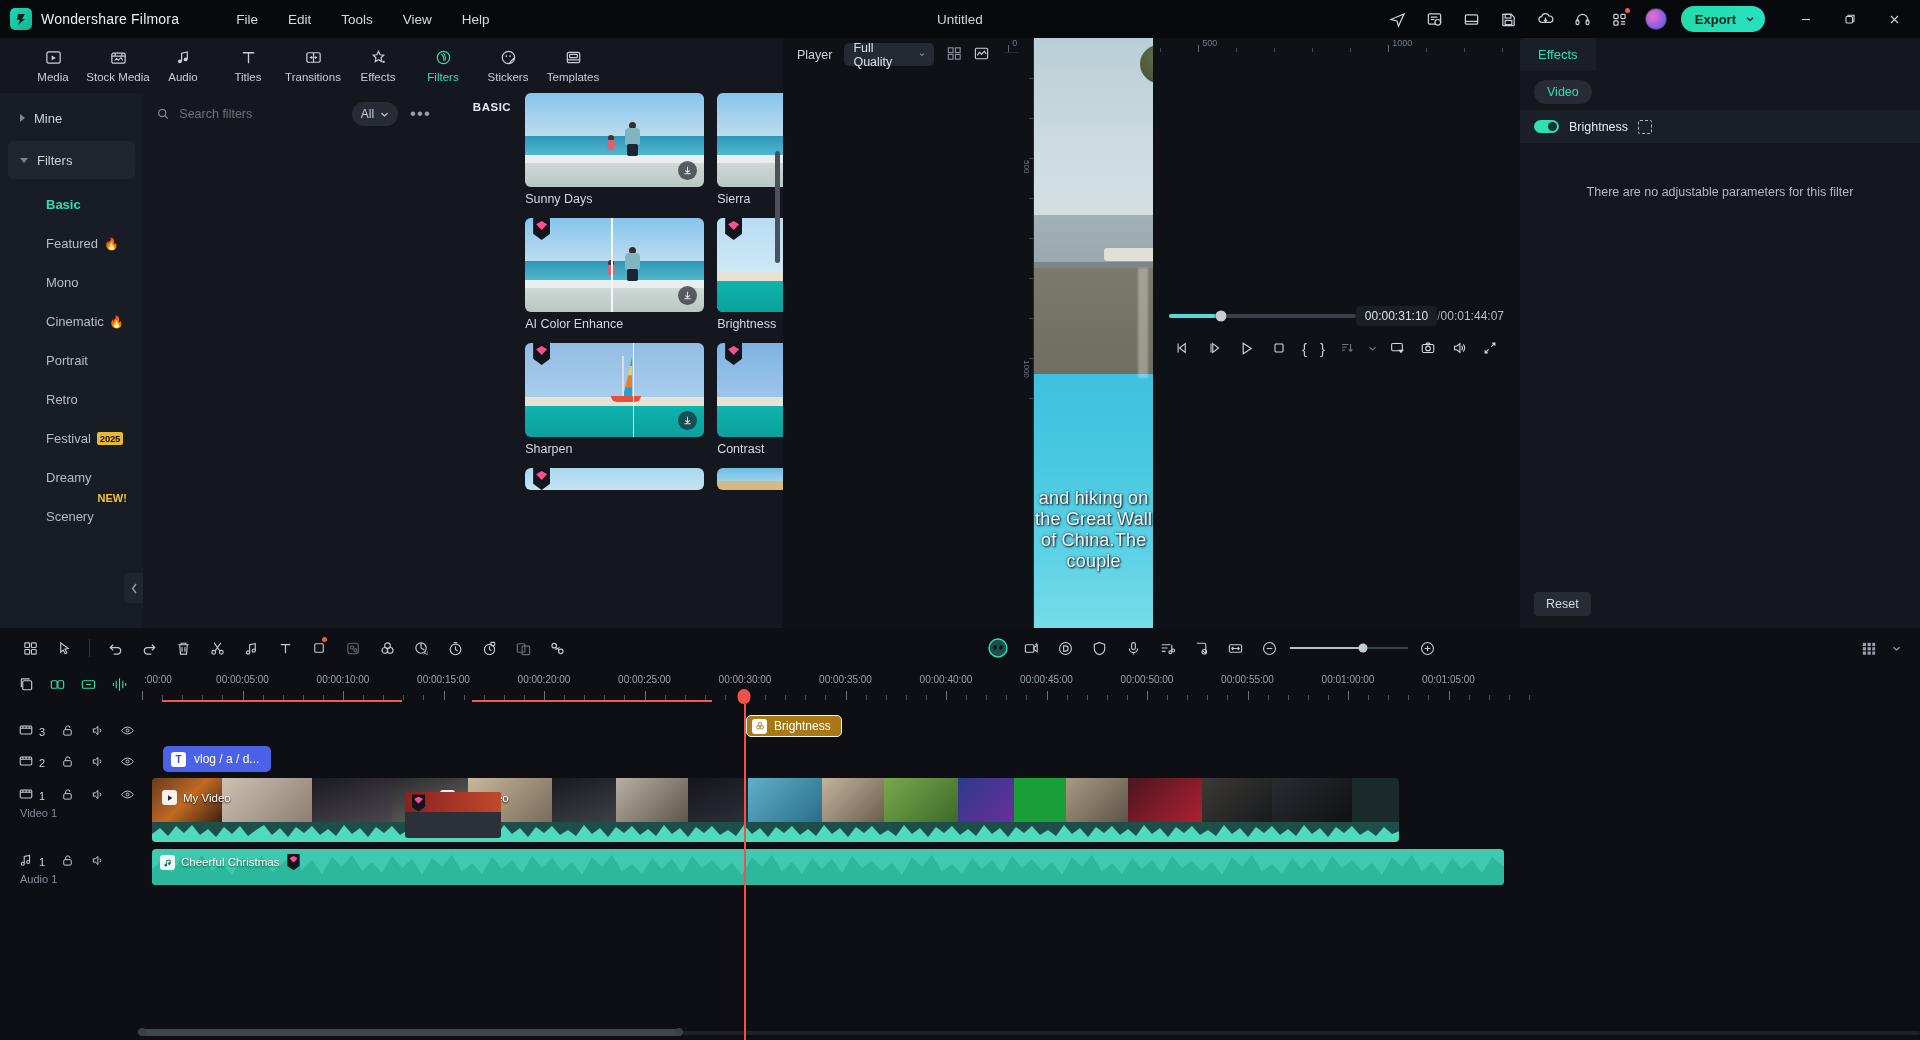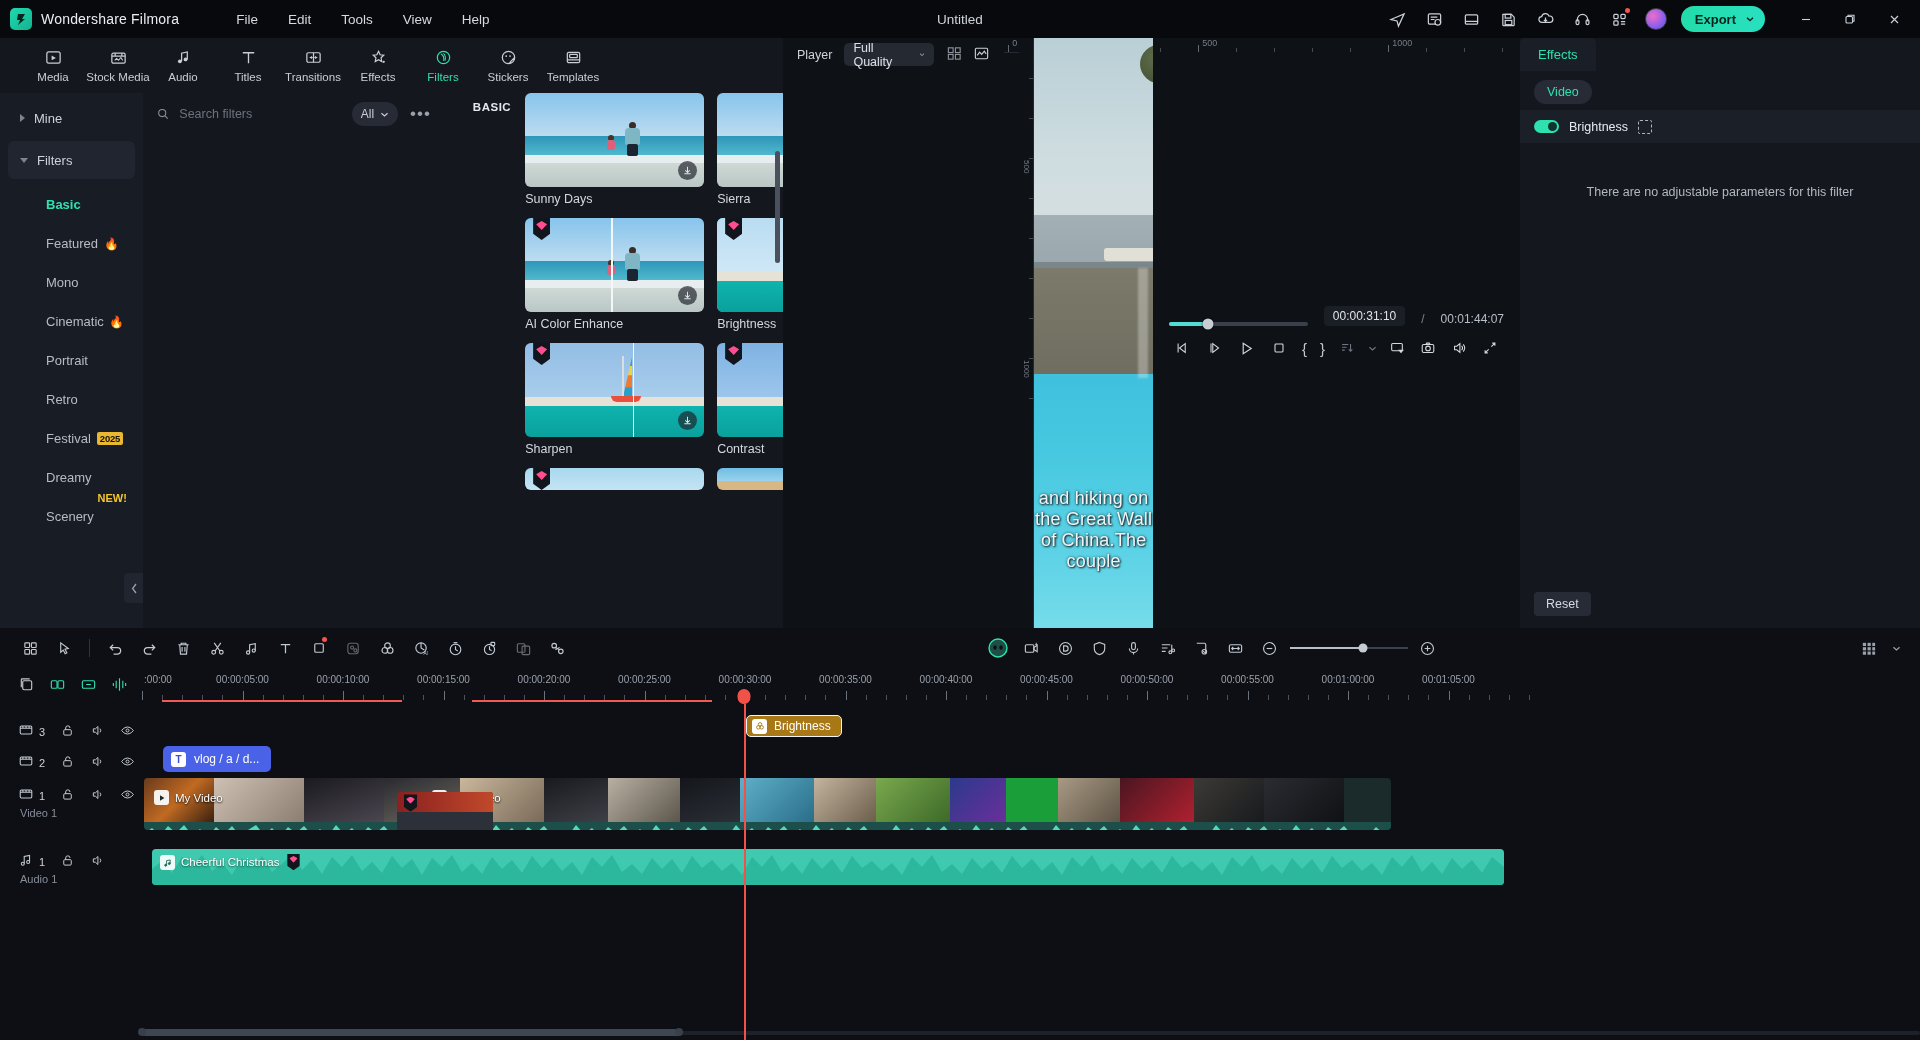--- a/index.html
+++ b/index.html
@@ -212,21 +212,21 @@
   .figure .body{position:absolute;top:8px;left:0;width:18px;height:44px;background:#eceae2;border-radius:5px 5px 3px 3px;}
   .figure .head{position:absolute;top:0;left:5px;width:8px;height:8px;border-radius:50%;background:#c7a489;}
   .refl{position:absolute;background:rgba(255,255,255,.30);filter:blur(1px);}
   .subtitle{
     position:absolute;left:0;right:0;bottom:56px;text-align:center;
     font-size:18px;color:#f2f4f6;
     text-shadow:1px 1px 2px rgba(0,0,0,.85), 0 0 3px rgba(0,0,0,.6);
     letter-spacing:.2px;
   }
   .playctl{flex:0 0 70px;display:flex;flex-direction:column;justify-content:center;gap:10px;padding:0 16px;}
-  .seekrow{display:flex;align-items:flex-end;gap:16px;}
+  .seekrow{display:flex;align-items:center;}
   .seekbar{flex:1;height:4px;border-radius:2px;background:#39404b;position:relative;cursor:pointer;}
   .seekfill{position:absolute;left:0;top:0;bottom:0;width:28%;background:#54dcd4;border-radius:2px;}
   .seekknob{position:absolute;left:28%;top:50%;transform:translate(-50%,-50%);
     width:11px;height:11px;border-radius:50%;background:#c8cdd4;box-shadow:0 0 2px #000;}
   .tcbox{background:#1a1e25;border-radius:4px;padding:3px 9px;font-size:12px;color:#dfe3e9;}
   .tctot{font-size:12px;color:#b9bfc8;}
   .slash{color:#7d848f;font-size:12px;}
   .btnrow{display:flex;align-items:center;gap:4px;}
   .pbtn{width:28px;height:24px;display:flex;align-items:center;justify-content:center;
     border-radius:4px;cursor:pointer;}
@@ -1463,21 +1463,21 @@
 
       <div class="tl-tracks">
 
         <div class="clip" style="left:21px;top:42px;">
           <div class="clip-title">
             <span class="tbadge">T</span>
             <span>vlog / a / d...</span>
           </div>
         </div>
 
-        <div class="clip vclip" style="left:2px;top:74px;width:1247px;height:52px;">
+        <div class="clip vclip" style="left:10px;top:74px;width:1247px;height:64px;">
           <div class="vthumbs">
             <div class="vth" style="width:70px;background:linear-gradient(135deg,#6a3a1c,#c06a22,#3a2010)"></div>
             <div class="vth" style="width:90px;background:linear-gradient(135deg,#cfc0b4,#8d7e72)"></div>
             <div class="vth" style="width:80px;background:linear-gradient(160deg,#1b1a20,#4b4650)"></div>
             <div class="vth" style="width:76px;background:linear-gradient(160deg,#2a2a30,#6e6a60)"></div>
             <div class="vth" style="width:84px;background:linear-gradient(135deg,#c9b79c,#7a6a58)"></div>
             <div class="vth" style="width:64px;background:linear-gradient(160deg,#191a1f,#3e4047)"></div>
             <div class="vth" style="width:72px;background:linear-gradient(135deg,#b8b0a2,#5d564c)"></div>
             <div class="vth" style="width:60px;background:linear-gradient(160deg,#14161b,#2b2f36)"></div>
             <div class="vth" style="width:74px;background:linear-gradient(135deg,#5eb0c8,#2a6e8a)"></div>

